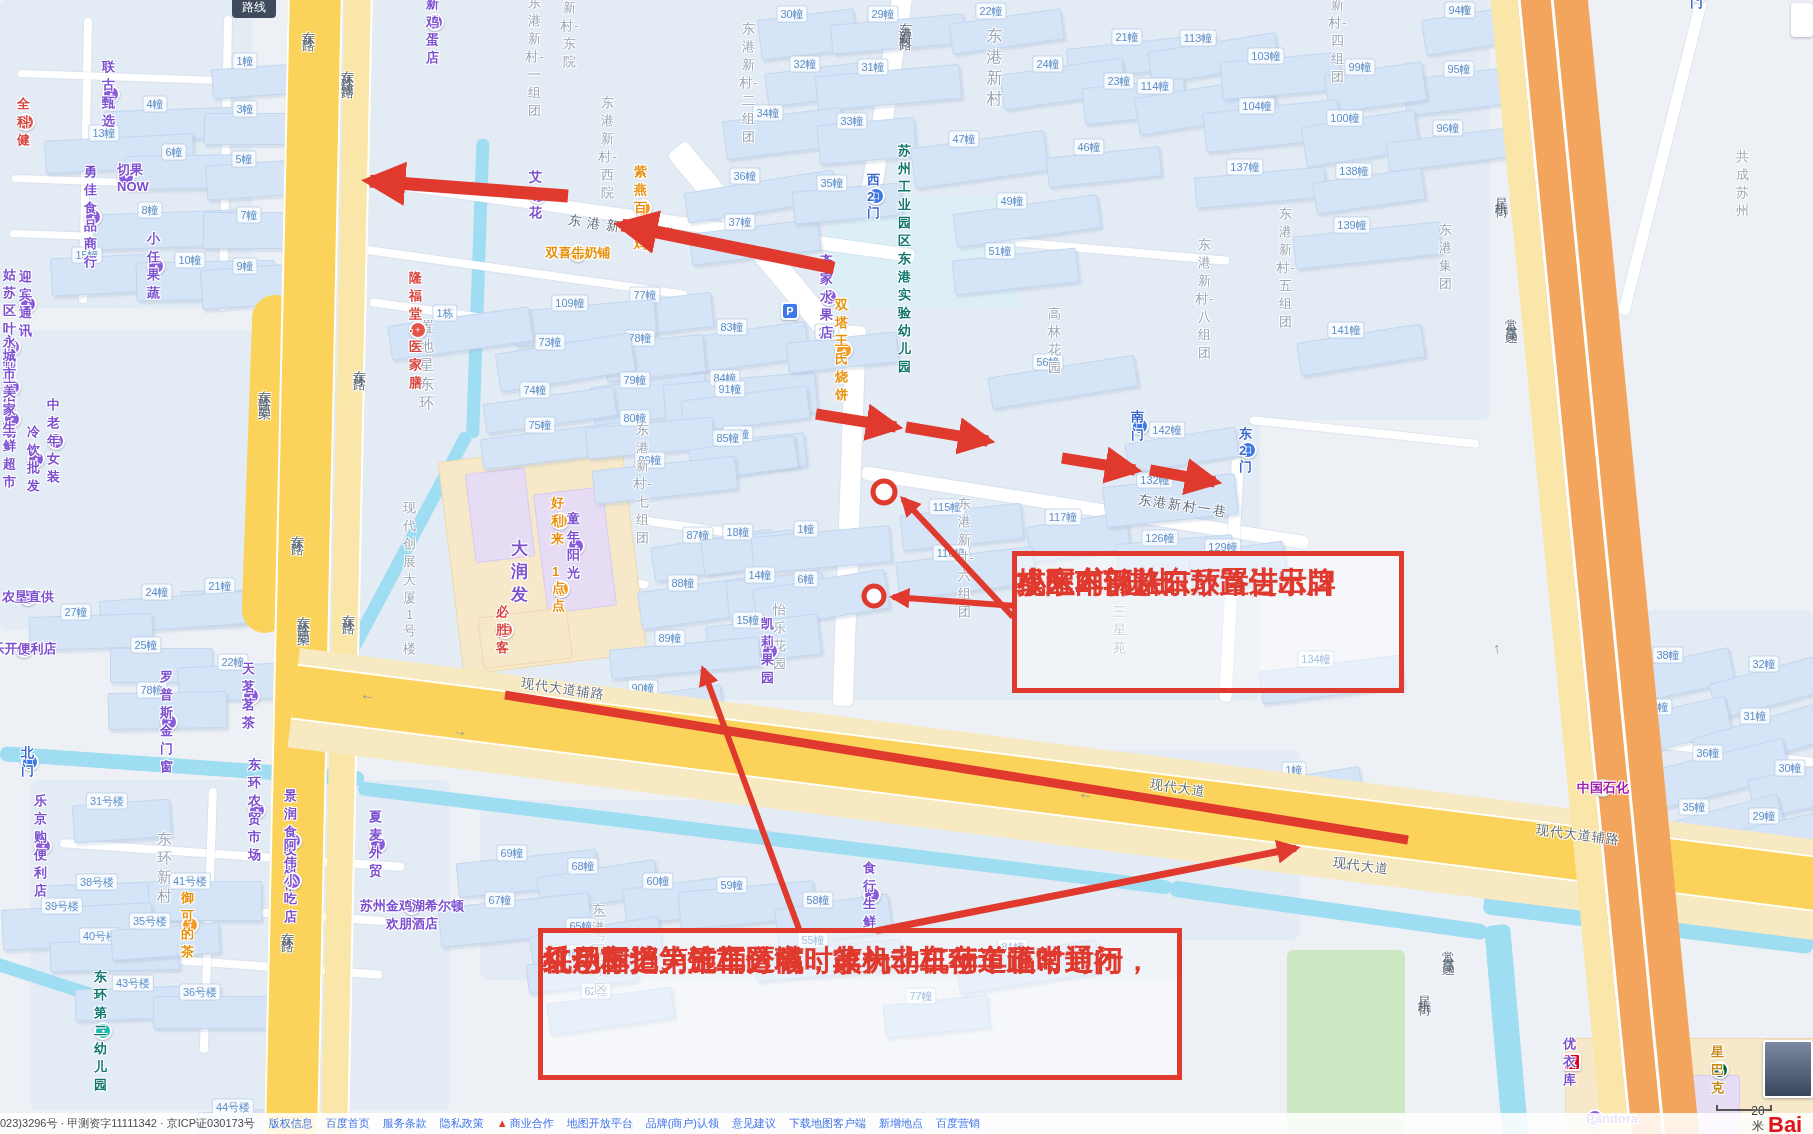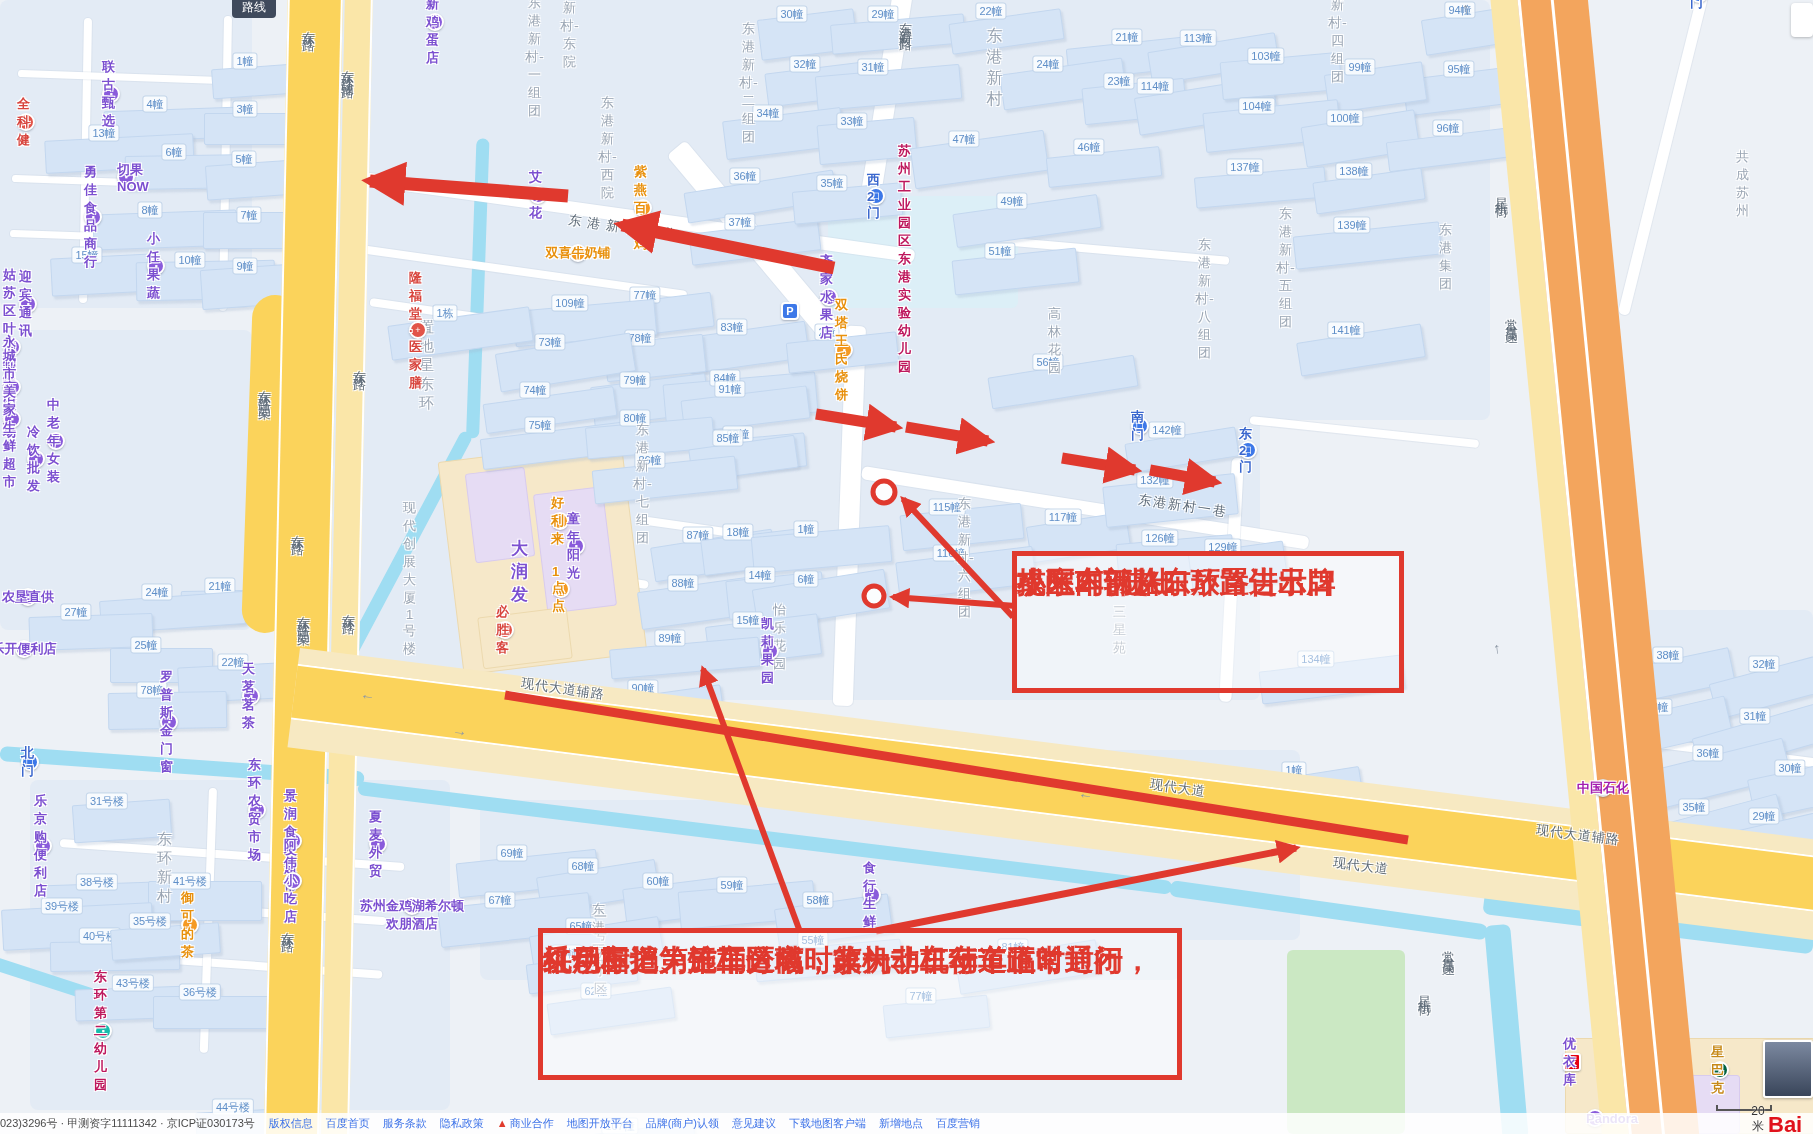--- a/index.html
+++ b/index.html
@@ -13,21 +13,21 @@
   .area-label{font-size:13px;color:#9aa5b3;white-space:pre-line;text-align:center;transform:translate(-50%,-50%);letter-spacing:1px;text-shadow:-1px -1px 0 #fff,1px -1px 0 #fff,-1px 1px 0 #fff,1px 1px 0 #fff;}
   .road-label{font-size:13px;color:#5d6a77;white-space:nowrap;letter-spacing:1px;text-shadow:-1px -1px 0 #fff,1px -1px 0 #fff,-1px 1px 0 #fff,1px 1px 0 #fff;transform:translate(-50%,-50%);}
   .road-label.vert{writing-mode:vertical-rl;letter-spacing:4px;}
   .gray-arrow{font-size:15px;font-weight:bold;color:#8e99a6;transform:translate(-50%,-50%);}
   .poi{display:flex;align-items:center;gap:4px;white-space:nowrap;}
   .poi .txt{font-size:13px;font-weight:bold;white-space:pre-line;text-shadow:-1px -1px 0 #fff,1px -1px 0 #fff,-1px 1px 0 #fff,1px 1px 0 #fff;}
   .poi .ico{position:static;width:18px;height:18px;border-radius:50%;border:2px solid #fff;box-shadow:0 1px 2px rgba(60,70,90,.35);color:#fff;font-size:9px;line-height:14px;text-align:center;flex:0 0 auto;}
   .c-pu .ico{background:#8a5bdb}.c-pu .txt{color:#7b4fd0}
   .c-or .ico{background:#f59a23}.c-or .txt{color:#e8900c}
   .c-rd .ico{background:#e25449}.c-rd .txt{color:#d8453e}
-  .c-tl .ico{background:#19bcac}.c-tl .txt{color:#be185d}
+  .c-tl .ico{background:#19bcac}.c-tl .txt{color:#0f766e}
   .c-bl .ico{background:#3d78e8}.c-bl .txt{color:#3a67ce}
   .c-pk .ico{background:#3d78e8;border-radius:4px;font-size:11px;font-weight:bold}
   .c-uq .ico{background:#e60012;border-radius:3px;font-size:10px;font-weight:bold}.c-uq .txt{color:#7b4fd0}
   .c-sb .ico{background:#006241}.c-sb .txt{color:#c78a19}
   .c-sn .ico{background:#fff;color:#e8652b;font-weight:bold;border:2px solid #e0e4ea}.c-sn .txt{color:#a21caf}
   .poi.big .txt{font-size:17px;letter-spacing:2px;}
   #ann{left:0;top:0;pointer-events:none;}
   .ann-box{background:rgba(255,255,255,.45);border:5px solid #e0392e;color:#e0392e;text-align:center;font-weight:bold;}
   #box1{left:1012px;top:551px;width:392px;height:142px;font-size:29px;line-height:43px;padding-top:5px;}
   #box2{left:538px;top:928px;width:644px;height:152px;font-size:29px;line-height:46px;padding-top:4px;}

